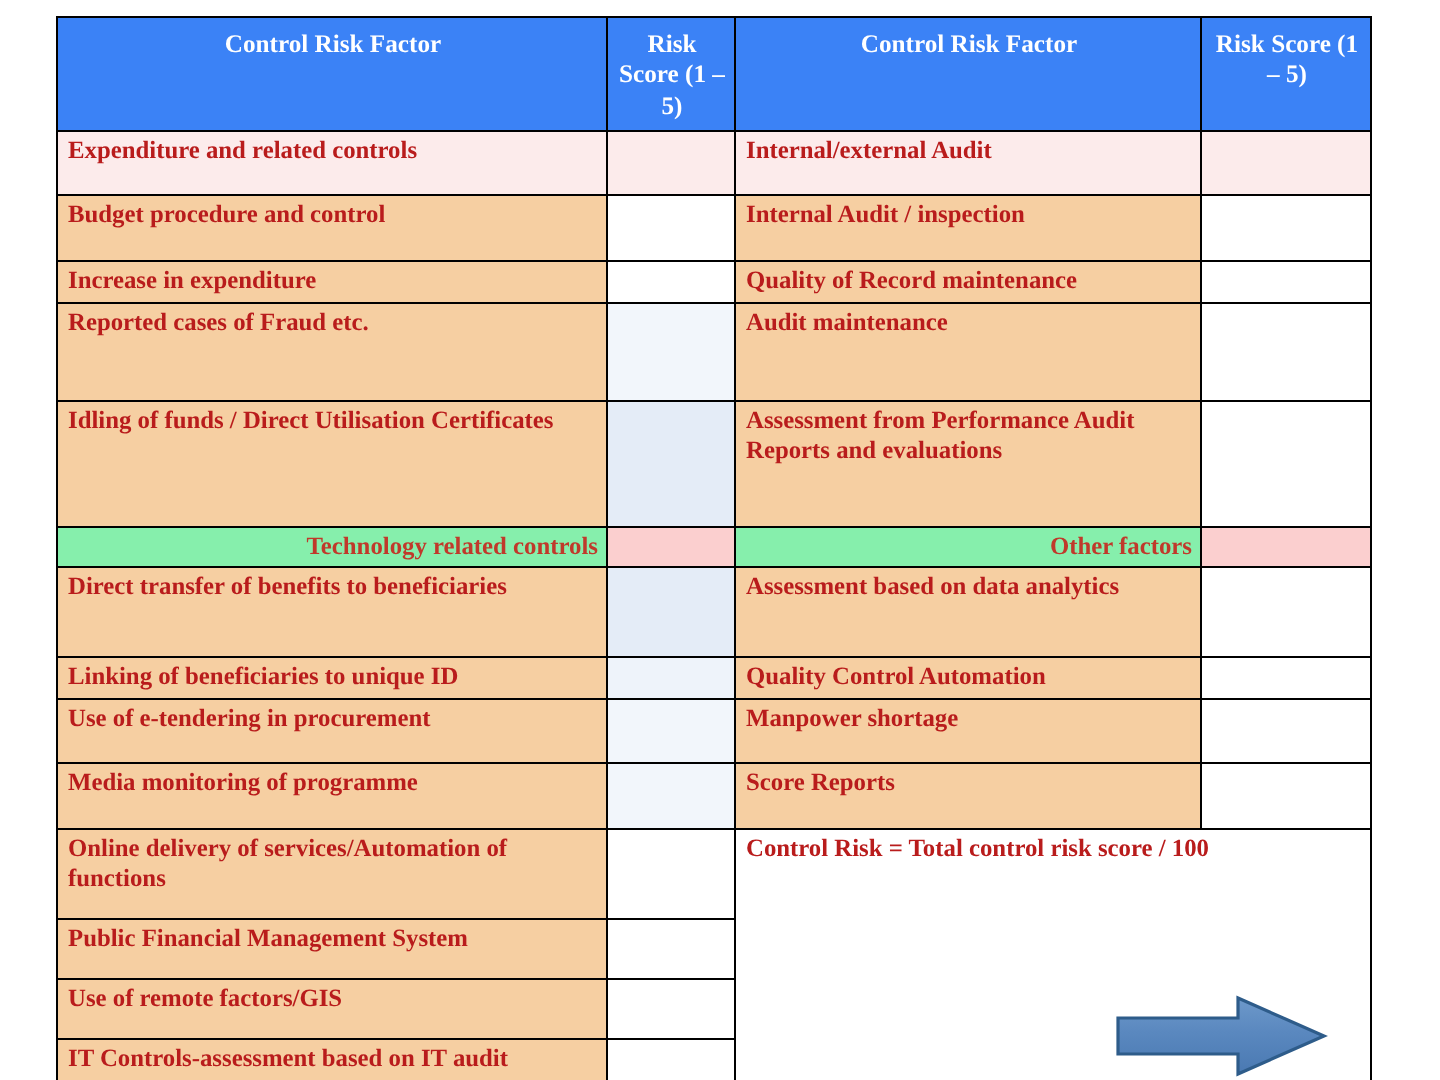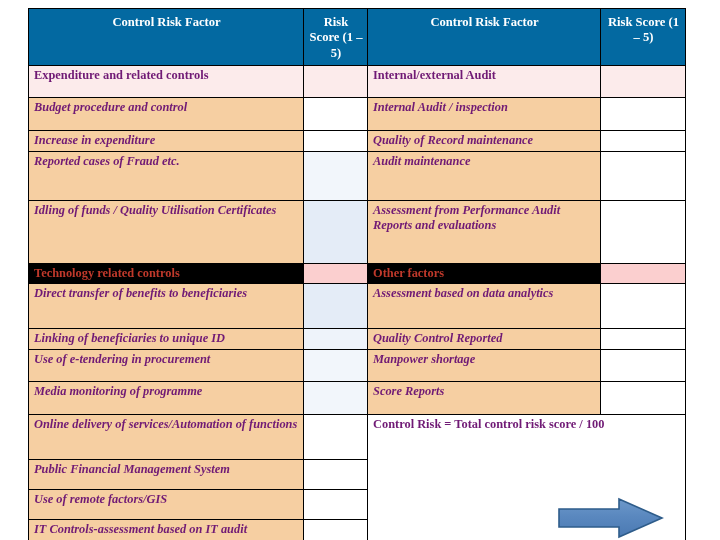--- a/index.html
+++ b/index.html
@@ -19,46 +19,46 @@
     border-collapse:collapse;
     table-layout:fixed;
   }
   .tbl td,.tbl th{
     border:1.6px solid #000000;
     padding:2px 4px 2px 5px;
     vertical-align:top;
     font-size:12.4px;
     line-height:1.22;
     font-weight:bold;
-    color:#701a75;
+    color:#b91c1c;
     overflow:hidden;
   }
 
   
   col.c1{width:275px;}
   col.c2{width:64px;}
   col.c3{width:233px;}
   col.c4{width:85px;}
 
   
   .hdr td{
-    background:#0369a1;
+    background:#3b82f6;
     color:#ffffff;
     text-align:center;
     vertical-align:top;
     font-weight:bold;
     font-size:12.6px;
     padding-top:6px;
     height:48px;
   }
 
   
-  .factor{background:#f6cfa2;font-style:italic;}
+  .factor{background:#f6cfa2;}
   .section{background:#fcebeb;color:#9e2a22;}
-  .section.pinker{background:#000000;color:#c0392b;}
+  .section.pinker{background:#86efac;color:#c0392b;text-align:right;}
   .score{background:#ffffff;}
   .score.b1{background:#ffffff;}
   .score.b2{background:#f2f6fb;}
   .score.b3{background:#e4ecf7;}
   .score.b4{background:#eef3fa;}
   .score.pink{background:#fcebeb;}
   .score.pink2{background:#fbcfcf;}
 
   .formula{
     background:#ffffff;
@@ -120,21 +120,21 @@
       </tr>
 
       <tr>
         <td class="factor" style="height:44px">Reported cases of Fraud etc.</td>
         <td class="score b2"></td>
         <td class="factor">Audit maintenance</td>
         <td class="score b1"></td>
       </tr>
 
       <tr>
-        <td class="factor" style="height:58px">Idling of funds / Quality Utilisation Certificates</td>
+        <td class="factor" style="height:58px">Idling of funds / Direct Utilisation Certificates</td>
         <td class="score b3"></td>
         <td class="factor">Assessment from Performance Audit Reports and evaluations</td>
         <td class="score b1"></td>
       </tr>
 
       <tr>
         <td class="section pinker" style="height:15px">Technology related controls</td>
         <td class="score pink2"></td>
         <td class="section pinker">Other factors</td>
         <td class="score pink2"></td>
@@ -143,21 +143,21 @@
       <tr>
         <td class="factor" style="height:40px">Direct transfer of benefits to beneficiaries</td>
         <td class="score b3"></td>
         <td class="factor">Assessment based on  data analytics</td>
         <td class="score b1"></td>
       </tr>
 
       <tr>
         <td class="factor" style="height:16px">Linking of beneficiaries to unique ID</td>
         <td class="score b4"></td>
-        <td class="factor">Quality Control Reported</td>
+        <td class="factor">Quality Control Automation</td>
         <td class="score b1"></td>
       </tr>
 
       <tr>
         <td class="factor" style="height:27px">Use of e-tendering in procurement</td>
         <td class="score b2"></td>
         <td class="factor">Manpower shortage</td>
         <td class="score b1"></td>
       </tr>
 

